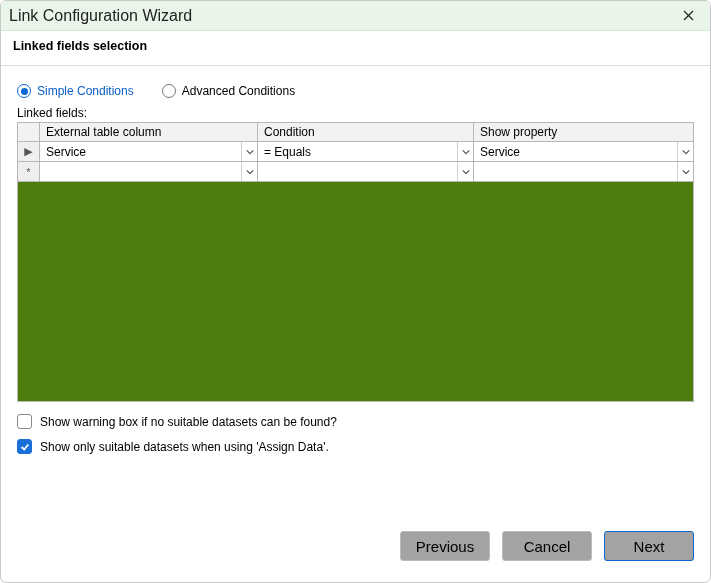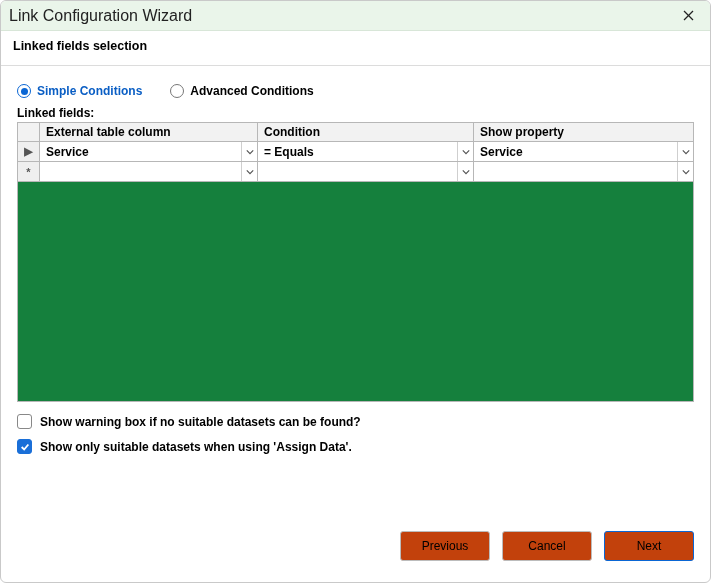--- a/index.html
+++ b/index.html
@@ -8,31 +8,31 @@
   
   .titlebar { height:30px; background:#eaf5ea; border-bottom:1px solid #d8e6d8; display:flex; align-items:center; padding:0 8px; }
   .titlebar .title { flex:1; font-size:16px; color:#222; }
   .titlebar .close { width:28px; height:22px; display:flex; align-items:center; justify-content:center; }
   .titlebar .close svg { width:11px; height:11px; stroke:#222; stroke-width:1.3; }
   
   .header { padding:8px 12px 10px 12px; border-bottom:1px solid #dcdcdc; }
   .header .heading { font-weight:700; font-size:12.5px; margin-bottom:2px; }
   .header .sub { font-size:12px; color:#222; padding-left:28px; }
   
-  .content { flex:1; padding:18px 16px 10px 16px; display:flex; flex-direction:column;font-weight:bold; }
+  .content { flex:1; padding:18px 16px 10px 16px; display:flex; flex-direction:column; }
   
   .radios { display:flex; align-items:center; gap:28px; margin-bottom:6px; }
   .radio { display:flex; align-items:center; gap:6px; font-size:12px; }
   .radio .dot { width:14px; height:14px; border-radius:50%; border:1px solid #777; display:flex; align-items:center; justify-content:center; }
   .radio.selected .dot { border-color:#0a66d4; }
   .radio.selected .dot::after { content:""; width:7px; height:7px; border-radius:50%; background:#0a66d4; }
   .radio.selected .lbl { color:#0a5ec4; }
   .section-label { font-size:12px; margin:2px 0 2px 0; }
   
-  .gridwrap { border:1px solid #b7b7b7; background:#15803d; height:280px; display:flex; flex-direction:column; }
+  .gridwrap { border:1px solid #b7b7b7; background:#4d7c0f; height:280px; display:flex; flex-direction:column; }
   .ghead { display:flex; background:#f2f2f2; border-bottom:1px solid #b7b7b7; }
   .gcorner { width:22px; border-right:1px solid #b7b7b7; background:#f2f2f2; }
   .gcol { border-right:1px solid #b7b7b7; padding:2px 6px; font-size:12px; background:#f2f2f2; }
   .gcol.c1 { width:218px; }
   .gcol.c2 { width:216px; }
   .gcol.c3 { flex:1; border-right:none; }
   .grow { display:flex; background:#fff; border-bottom:1px solid #b7b7b7; height:20px; }
   .rowhead { width:22px; border-right:1px solid #b7b7b7; background:#efefef; display:flex; align-items:center; justify-content:center; color:#555; font-size:11px; }
   .gcell { border-right:1px solid #b7b7b7; display:flex; align-items:center; background:#fff; }
   .gcell.c1 { width:218px; }
@@ -43,21 +43,21 @@
   .gcell .chev svg { width:8px; height:8px; stroke:#555; stroke-width:1.5; fill:none; }
   .gridfill { flex:1; } 
   
   .checks { margin-top:12px; display:flex; flex-direction:column; gap:10px; }
   .check { display:flex; align-items:center; gap:8px; font-size:12px; }
   .cbox { width:15px; height:15px; border:1px solid #888; border-radius:3px; background:#fff; display:flex; align-items:center; justify-content:center; }
   .cbox.checked { background:#1a6fd8; border-color:#1a6fd8; }
   .cbox.checked svg { width:10px; height:10px; stroke:#fff; stroke-width:2.2; fill:none; }
   
   .footer { height:60px; border-top:0; display:flex; align-items:center; justify-content:flex-end; gap:12px; padding:0 16px 12px 16px; }
-  .btn { min-width:90px; height:30px; border:1px solid #bcbcbc; background:#c2410c; border-radius:3px; display:flex; align-items:center; justify-content:center; font-size:12px; }
+  .btn { min-width:90px; height:30px; border:1px solid #bcbcbc; background:#a3a3a3; border-radius:3px; display:flex; align-items:center; justify-content:center; font-size:15px; }
   .btn.primary { border-color:#0a66d4; color:#000; }
 </style>
 </head>
 <body>
 
 <div class="window">
 
   <div class="titlebar">
     <div class="title">Link Configuration Wizard</div>
     <div class="close">

